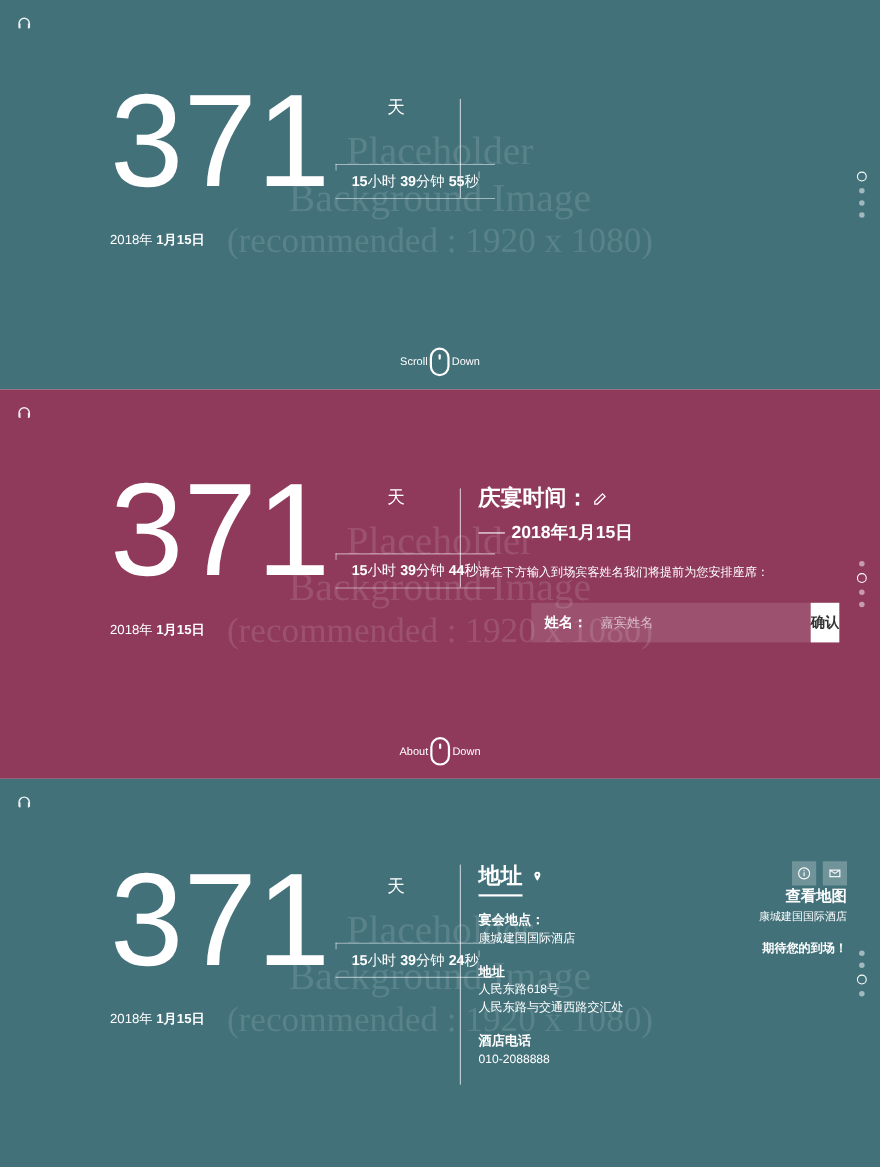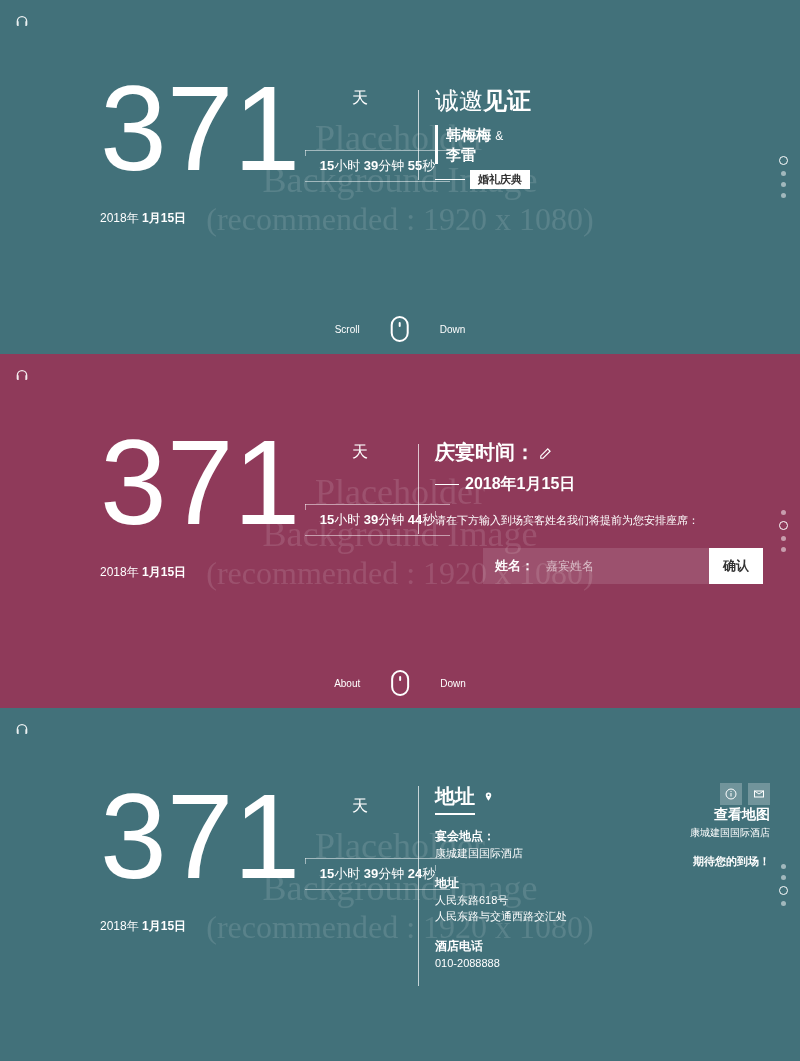--- a/index.html
+++ b/index.html
@@ -25,36 +25,36 @@
 .date-line b { font-weight: bold; }
 .divider { position: absolute; left: 418px; top: 90px; width: 1px; height: 90px; background: rgba(255,255,255,0.7); }
 .right-block { position: absolute; left: 435px; top: 85px; }
 .heading1 { font-size: 24px; font-weight: 300; }
 .heading1 b { font-weight: bold; }
 .names { margin-top: 8px; border-left: 3px solid #fff; padding-left: 8px; font-size: 15px; font-weight: bold; line-height: 1.3; }
 .amp { font-weight: normal; font-size: 12px; }
 .ceremony-row { margin-top: 6px; display: flex; align-items: center; }
 .ceremony-line { width: 30px; height: 1px; background: #fff; margin-right: 5px; }
 .ceremony-badge { background: #fff; color: #333; font-size: 11px; padding: 2px 8px; font-weight: bold; }
-.scroll-indicator { position: absolute; bottom: 12px; left: 50%; transform: translateX(-50%); display: flex; align-items: center; font-size: 10px; gap: 31px; }
+.scroll-indicator { position: absolute; bottom: 12px; left: 50%; transform: translateX(-50%); display: flex; align-items: center; font-size: 10px; gap: 2px; }
 .mouse-icon { width: 18px; height: 26px; border: 2px solid #fff; border-radius: 10px; position: relative; }
 .mouse-icon::after { content: ''; position: absolute; top: 4px; left: 50%; transform: translateX(-50%); width: 2px; height: 5px; background: #fff; border-radius: 1px; }
 .side-dots { position: absolute; right: 12px; top: 50%; transform: translateY(-50%); }
 .dot { width: 5px; height: 5px; border-radius: 50%; background: rgba(255,255,255,0.5); margin: 6px 0; }
 .dot.ring { width: 9px; height: 9px; border: 1px solid #fff; background: transparent; margin-left: -2px; }
 .edit-icon { display: inline-block; margin-left: 4px; }
 .edit-icon svg { width: 14px; height: 14px; vertical-align: -1px; }
 .sub-date { margin-top: 8px; font-size: 16px; font-weight: bold; }
 .sub-date-line { display: inline-block; width: 24px; height: 1px; background: #fff; vertical-align: middle; margin-right: 6px; }
 .instruction { margin-top: 18px; font-size: 11px; }
 .name-input-row { margin-top: 20px; display: flex; align-items: center; background: rgba(255,255,255,0.12); height: 36px; width: 280px; margin-left: 48px; }
 .name-label { padding: 0 12px; font-size: 13px; font-weight: bold; }
 .name-input { flex: 1; background: transparent; border: none; color: #5eead4; font-size: 12px; outline: none; font-family: inherit; }
 .name-input::placeholder { color: rgba(255,255,255,0.6); }
-.confirm-btn { background: #fff; color: #333; border: none; height: 36px; padding: 0 14px; font-size: 13px; font-weight: bold; cursor: pointer; font-family: inherit; }
+.confirm-btn { background: #fff; color: #333; border: none; height: 36px; padding: 0 0; font-size: 13px; font-weight: bold; cursor: pointer; font-family: inherit; }
 .s3 .right-block { top: 75px; }
 .addr-heading { font-size: 20px; font-weight: bold; border-bottom: 2px solid #fff; display: inline-block; padding-bottom: 3px; }
 .pin-icon { display: inline-block; margin-left: 4px; }
 .pin-icon svg { width: 11px; height: 14px; vertical-align: -1px; }
 .addr-item { margin-top: 12px; font-size: 11px; line-height: 1.5; }
 .addr-item .lbl { font-weight: bold; font-size: 12px; }
 .map-block { position: absolute; right: 30px; top: 75px; text-align: right; }
 .icon-btns { display: flex; gap: 6px; justify-content: flex-end; }
 .icon-btn { width: 22px; height: 22px; background: rgba(255,255,255,0.25); display: flex; align-items: center; justify-content: center; }
 .icon-btn svg { width: 12px; height: 12px; }
@@ -83,33 +83,20 @@
     <div class="time-row">
       <b>15</b><span>小时</span>
       <b>39</b><span>分钟</span>
       <b>55</b><span>秒</span>
     </div>
     <div class="date-line">
       <span>2018年</span> <b>1月15日</b>
     </div>
   </div>
   <div class="divider"></div>
-  <div class="right-block">
-    <div class="heading1">
-      <span>诚邀</span><b>见证</b>
-    </div>
-    <div class="names">
-      <span>韩梅梅</span> <span class="amp">&amp;</span><br>
-      <span>李雷</span>
-    </div>
-    <div class="ceremony-row">
-      <div class="ceremony-line"></div>
-      <div class="ceremony-badge">婚礼庆典</div>
-    </div>
-  </div>
   <div class="scroll-indicator">
     <span>Scroll</span>
     <div class="mouse-icon"></div>
     <span>Down</span>
   </div>
   <div class="side-dots">
     <div class="dot ring"></div>
       <div class="dot"></div>
       <div class="dot"></div>
       <div class="dot"></div>

